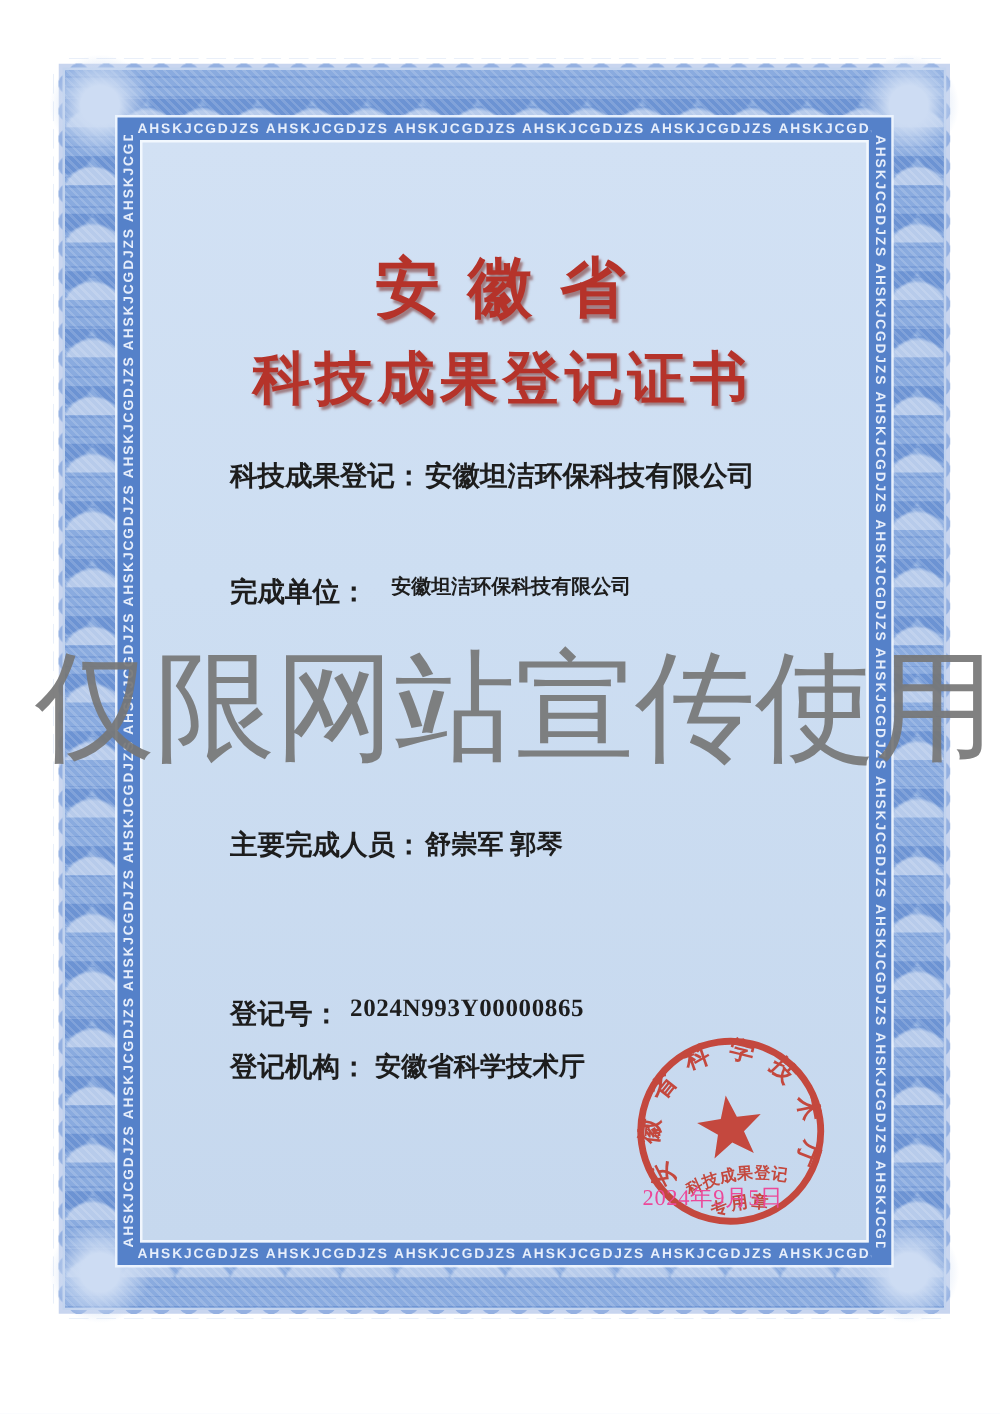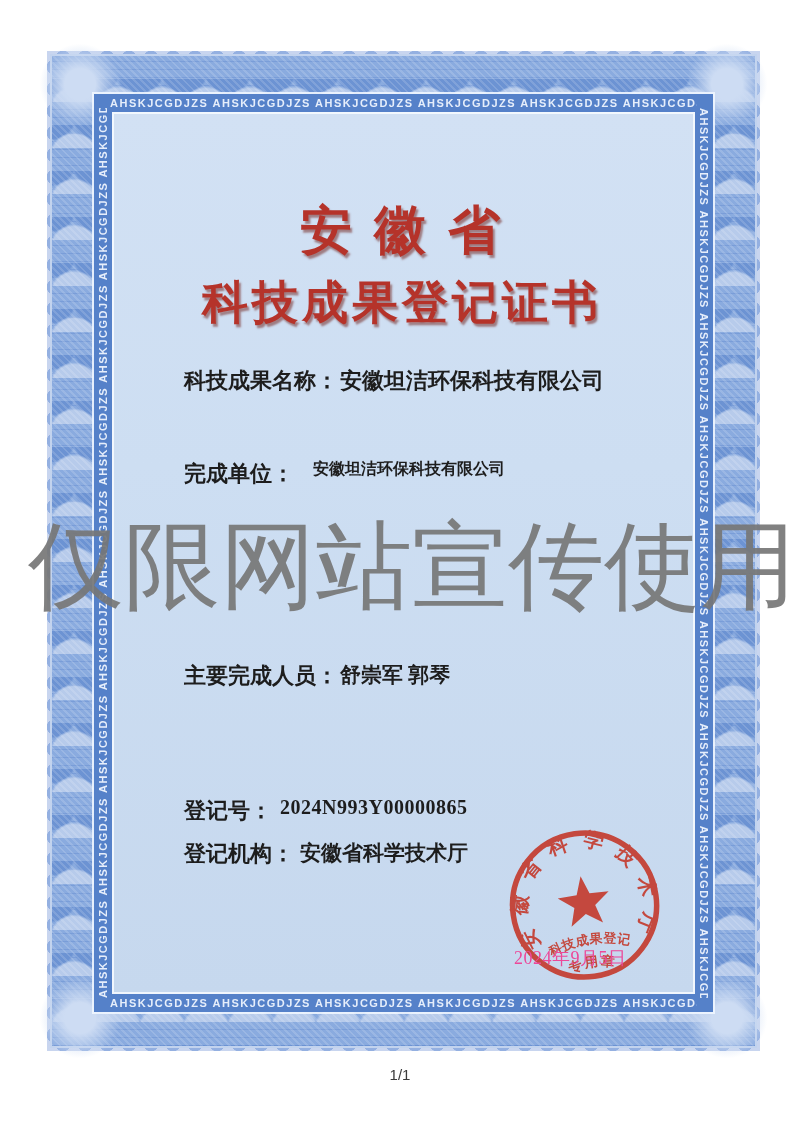--- a/index.html
+++ b/index.html
@@ -98,21 +98,21 @@
       <div class="band-strip v right">AHSKJCGDJZS AHSKJCGDJZS AHSKJCGDJZS AHSKJCGDJZS AHSKJCGDJZS AHSKJCGDJZS AHSKJCGDJZS AHSKJCGDJZS AHSKJCGDJZS AHSKJCGDJZS AHSKJCGDJZS AHSKJCGDJZS AHSKJCGDJZS AHSKJCGDJZS </div>
 
       <div class="inner-panel"></div>
     </div>
   </div>
 
   <div class="title l1">安徽省</div>
   <div class="title l2">科技成果登记证书</div>
 
   <div class="field f1">
-    <span class="lab">科技成果名称：</span>
+    <span class="lab">科技成果登记：</span>
     <span class="val">安徽坦洁环保科技有限公司</span>
   </div>
   <div class="field f2">
     <span class="lab">完成单位：</span>
     <span class="val">安徽坦洁环保科技有限公司</span>
   </div>
   <div class="field f3">
     <span class="lab">主要完成人员：</span>
     <span class="val">舒崇军 郭琴</span>
   </div>
@@ -150,15 +150,14 @@
     <text fill="#c4392b" font-size="13" font-weight="bold" letter-spacing="0.5" font-family="Liberation Serif, DejaVu Serif, serif">
       <textPath href="#arcMid">科技成果登记</textPath>
     </text>
     <text fill="#c4392b" font-size="13.5" font-weight="bold" letter-spacing="2" font-family="Liberation Serif, DejaVu Serif, serif">
       <textPath href="#arcLow">专用章</textPath>
     </text>
   </svg>
 
   <div class="date">2024年9月5日</div>
 
-  <div class="page-number">1/1</div>
 
 </div>
 
 </body></html>

